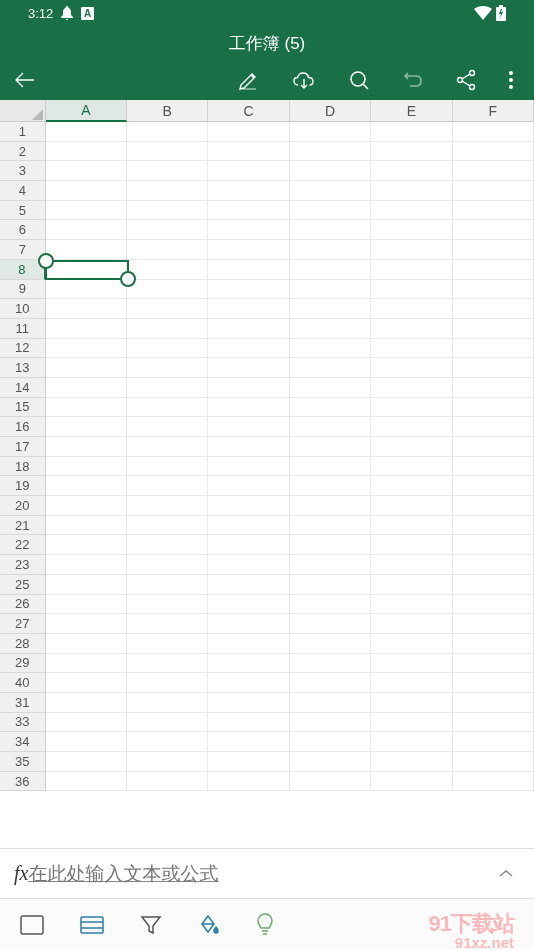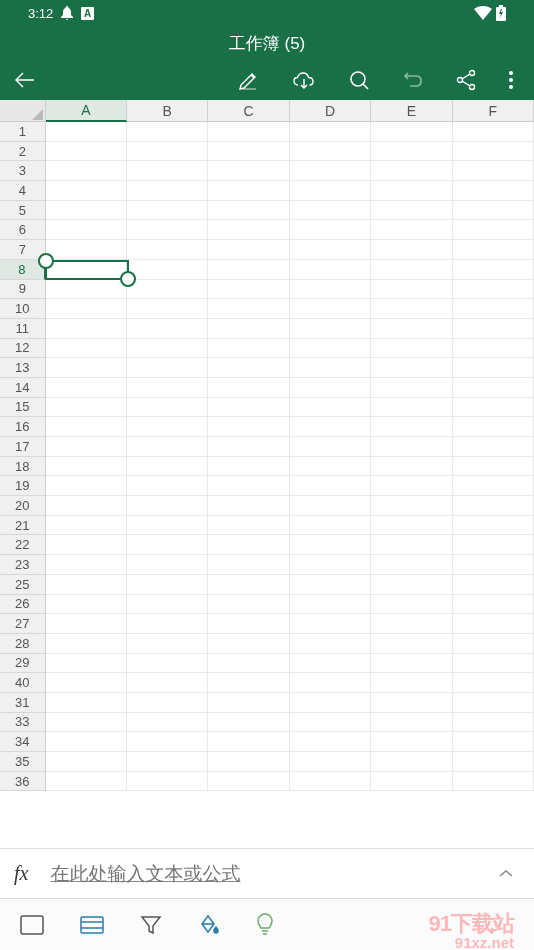--- a/index.html
+++ b/index.html
@@ -181,21 +181,20 @@
       display: flex;
       align-items: center;
       padding: 0 14px;
       background: #fff;
     }
     .fx-label {
       font-style: italic;
       font-size: 20px;
       color: #333;
       font-family: serif;
-      margin-right: 22px;
     }
     .formula-input {
       flex: 1;
       border: none;
       outline: none;
       font-size: 19px;
       color: #888;
       text-decoration: underline;
     }
     .formula-chevron {

